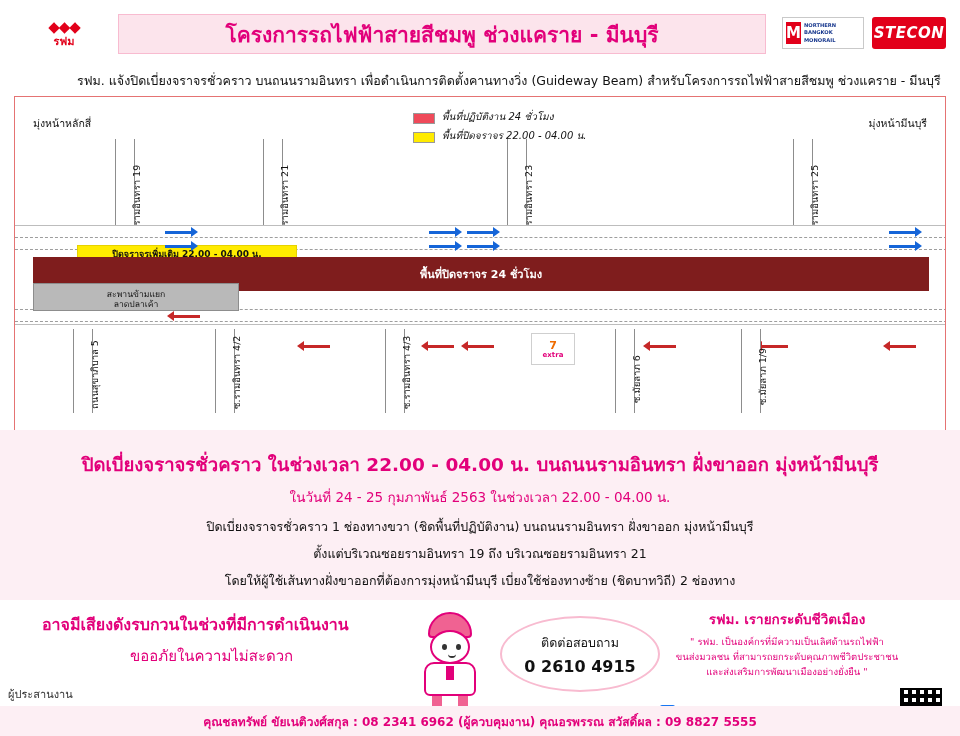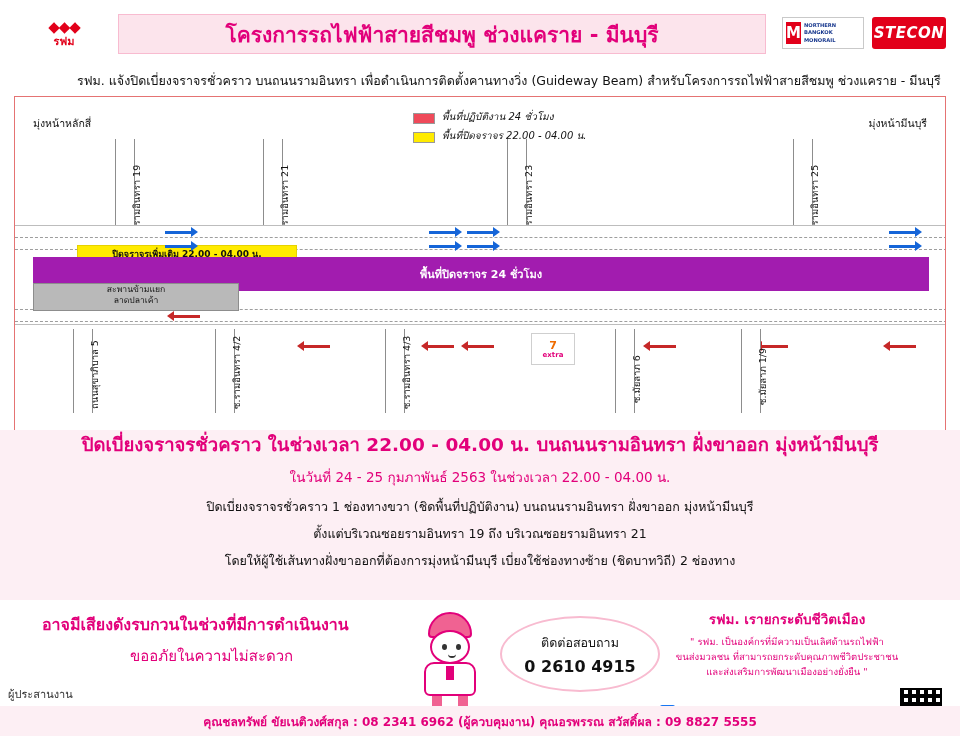--- a/index.html
+++ b/index.html
@@ -82,32 +82,32 @@
 
   
   .road-bg {
     position:absolute; left:0; top:128px; width:932px; height:100px; background:#ffffff;
     border-top:1px solid #bdbdbd; border-bottom:1px solid #bdbdbd;
   }
   .lane-dash {
     position:absolute; left:0; width:932px; height:0; border-top:1px dashed #9e9e9e;
   }
   .red-band {
-    position:absolute; left:18px; top:160px; width:896px; height:34px; background:#a21caf;
+    position:absolute; left:18px; top:160px; width:896px; height:34px; background:#7f1d1d;
     display:flex; align-items:center; justify-content:center;
   }
   .red-band-lbl { color:#ffffff; font-size:11px; font-weight:bold; }
   .yellow-band {
     position:absolute; left:62px; top:148px; width:220px; height:18px; background:#ffeb00;
     display:flex; align-items:center; justify-content:center; border:1px solid #e6d200;
   }
   .yellow-band-lbl { font-size:9px; color:#111; font-weight:bold; }
   .bridge {
     position:absolute; left:18px; top:186px; width:206px; height:28px; background:#b9b9b9;
-    border:1px solid #8d8d8d; display:flex; align-items:flex-start; justify-content:center;
+    border:1px solid #8d8d8d; display:flex; align-items:flex-end; justify-content:center;
   }
   .bridge-lbl { font-size:8.6px; color:#111; line-height:1.25; text-align:center; }
 
   
   .arrow { position:absolute; height:10px; display:flex; align-items:center; }
   .arr-line { height:3px; background:#1565d8; }
   .arr-head { width:0; height:0; border-top:5px solid transparent; border-bottom:5px solid transparent; }
   .arr-right .arr-head { border-left:7px solid #1565d8; }
   .arr-left .arr-head { border-right:7px solid #1565d8; }
   .arr-red .arr-line { background:#c62828; }
@@ -117,21 +117,21 @@
   .mart {
     position:absolute; left:516px; top:236px; width:44px; height:32px; background:#ffffff;
     border:1px solid #cfcfcf; display:flex; flex-direction:column; align-items:center; justify-content:center;
   }
   .mart-top { font-size:11px; font-weight:bold; color:#ef6c00; line-height:1; }
   .mart-bot { font-size:7px; color:#e2007a; font-weight:bold; }
 
   
   .info {
     position:absolute; left:0; top:430px; width:960px; height:198px;
-    background:#fdeff4; text-align:center; padding-top:0;
+    background:#fdeff4; text-align:center; padding-top:20px;
   }
   .info-l1 { color:#e2007a; font-size:18.5px; font-weight:bold; margin-bottom:7px; }
   .info-l2 { color:#e2007a; font-size:13.5px; margin-bottom:9px; }
   .info-l3, .info-l4, .info-l5, .info-l6 { color:#111; font-size:12.5px; margin-bottom:7px; }
 
   
   .footer { position:absolute; left:0; top:600px; width:960px; height:136px; background:#ffffff; }
   .noise1 { position:absolute; left:42px; top:12px; font-size:16px; color:#e2007a; font-weight:bold; }
   .noise2 { position:absolute; left:130px; top:44px; font-size:15px; color:#e2007a; }
   .coordinator { position:absolute; left:8px; top:85px; font-size:11px; color:#333; }

